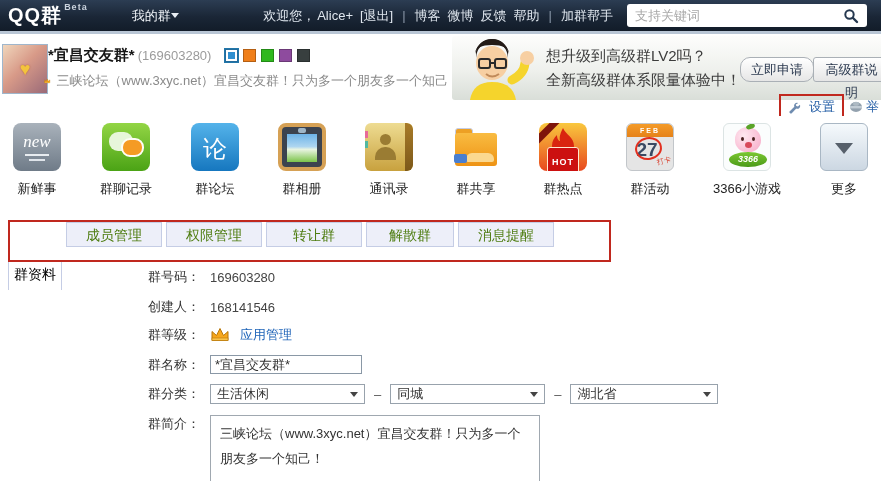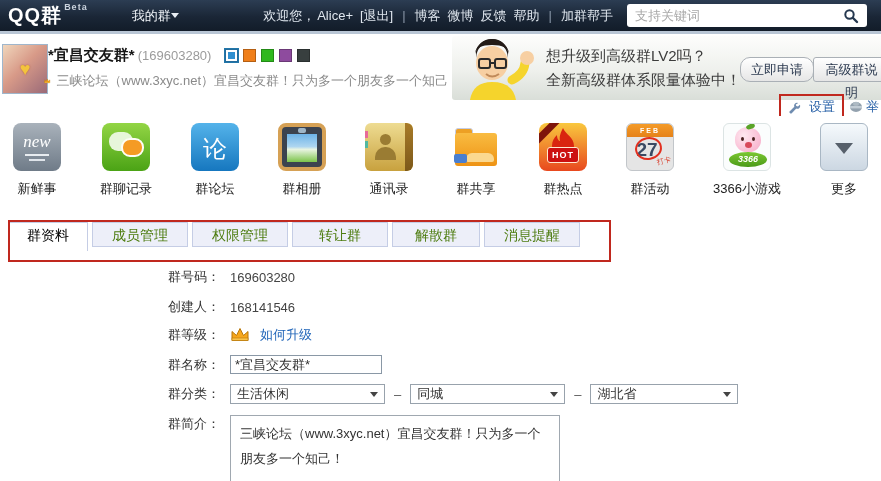--- a/index.html
+++ b/index.html
@@ -96,21 +96,21 @@
   .i-folder .tab { position:absolute; left:3px; top:5px; width:18px; height:9px; background:#eda024; border-radius:3px 3px 0 0; }
   .i-folder .bodyf { position:absolute; left:3px; top:10px; width:42px; height:33px;
     background:linear-gradient(180deg,#f9bc42,#ee9314); border-radius:3px; }
   .i-folder .hand { position:absolute; left:14px; top:30px; width:28px; height:9px; background:#fbd88f; border-radius:6px 6px 2px 2px; }
   .i-folder .clip { position:absolute; left:2px; top:31px; width:13px; height:9px; background:#4a7fd0; border-radius:2px; }
 
   .i-hot { background:linear-gradient(180deg,#f9c83e,#e8481e); }
   .i-hot svg { position:absolute; left:0; top:0; }
   .i-hot .badge { position:absolute; left:50%; transform:translateX(-50%); top:24px; background:#cc1010;
     border:1px solid #ffe9d0; border-radius:3px; color:#fff; font-size:9px; font-weight:bold;
-    padding:2px 4px; letter-spacing:1px; }
+    padding:9px 4px; letter-spacing:1px; }
   .i-hot .ribbon { position:absolute; left:-12px; top:6px; width:36px; height:7px; background:#7e150b; transform:rotate(-45deg); }
 
   .i-cal { background:#e5e5e5; border:1px solid #c2c6ca; border-radius:6px; }
   .i-cal .chead { position:absolute; left:0; right:0; top:0; height:13px;
     background:linear-gradient(180deg,#f49b28,#e5821a); border-radius:5px 5px 0 0;
     color:#fff; font-size:7px; font-weight:bold; letter-spacing:2px; text-align:center; line-height:13px; }
   .i-cal .day { position:absolute; left:0; right:6px; top:15px; text-align:center;
     font-size:19px; font-weight:bold; color:#3a4a63; }
   .i-cal .circ { position:absolute; left:8px; top:13px; width:27px; height:23px;
     border:2px solid #e23020; border-radius:50%; transform:rotate(-10deg); }
@@ -129,27 +129,27 @@
 
   .i-more { background:linear-gradient(180deg,#f5f9fc,#ccd7e2); border:1px solid #a9b7c4; border-radius:6px; }
   .i-more .tri { position:absolute; left:50%; top:19px; transform:translateX(-50%);
     width:0; height:0; border:9px solid transparent; border-top:11px solid #57606b; }
 
   
   .tabs { position:absolute; left:8px; top:222px; display:flex; gap:4px; align-items:flex-start; }
   .tab { height:25px; line-height:24px; text-align:center; font-size:14px; color:#4d7c0f;
     background:#edeff9; border:1px solid #c5cde5; cursor:pointer; }
   .tab.active { background:#fff; border-bottom:none; height:29px; color:#000; }
-  .w68{width:80px;} .w96{width:96px;} .w88{width:88px;}
+  .w68{width:54px;margin-top:39px;} .w96{width:96px;} .w88{width:88px;}
   .red-tabs { position:absolute; left:8px; top:220px; width:603px; height:42px;
     border:2px solid #c0281e; pointer-events:none; }
 
   
   .form { position:absolute; left:0; top:262px; width:881px; height:219px; font-size:13px; color:#333; }
-  .frow { position:absolute; left:0; width:794px; display:flex; align-items:center;padding-left:20px; }
+  .frow { position:absolute; left:0; width:794px; display:flex; align-items:center; }
   .frow .flabel { display:inline-block; width:200px; text-align:right; color:#333; }
   .fval { margin-left:10px; color:#444; }
   .flink { margin-left:10px; color:#1f64b8; cursor:pointer; }
   .r1{top:6px;} .r2{top:36px;} .r3{top:64px;} .r4{top:93px;} .r5{top:122px;align-items:center;} .r6{top:153px; align-items:flex-start;}
   .txtin { margin-left:10px; width:152px; height:19px; border:1px solid #8a98a6; padding:1px 4px; font-size:13px; color:#333; font-family:inherit; }
   .selwrap { display:flex; align-items:center; margin-left:10px; gap:0; }
   .fsel { width:155px; height:20px; background:#fff; border:1px solid #98a2ac; display:flex;
     align-items:center; justify-content:space-between; padding:0 6px; cursor:pointer; }
   .fsel .arr { width:0; height:0; border:4px solid transparent; border-top:5px solid #444; margin-top:4px; }
   .seldash { margin:0 9px; color:#555; }
@@ -356,21 +356,21 @@
     <div class="frow r2">
       <span class="flabel">创建人：</span>
       <span class="fval">168141546</span>
     </div>
     <div class="frow r3">
       <span class="flabel">群等级：</span>
       <svg class="crown" width="20" height="16" viewBox="0 0 20 16">
         <path d="M2 13.5 L2 4.5 L6.5 8.5 L10 1.5 L13.5 8.5 L18 4.5 L18 13.5 Z" fill="#f7a71c" stroke="#b8770a" stroke-width="1"></path>
         <rect x="2" y="11" width="16" height="2.5" fill="#fbc34a" stroke="#b8770a" stroke-width="0.6"></rect>
       </svg>
-      <span class="flink">如何升级</span>
+      <span class="flink">应用管理</span>
     </div>
     <div class="frow r4">
       <span class="flabel">群名称：</span>
       <input class="txtin" type="text" value="*宜昌交友群*" style="">
     </div>
     <div class="frow r5">
       <span class="flabel">群分类：</span>
       <span class="selwrap">
         <span class="fsel">
           <span>生活休闲</span>

